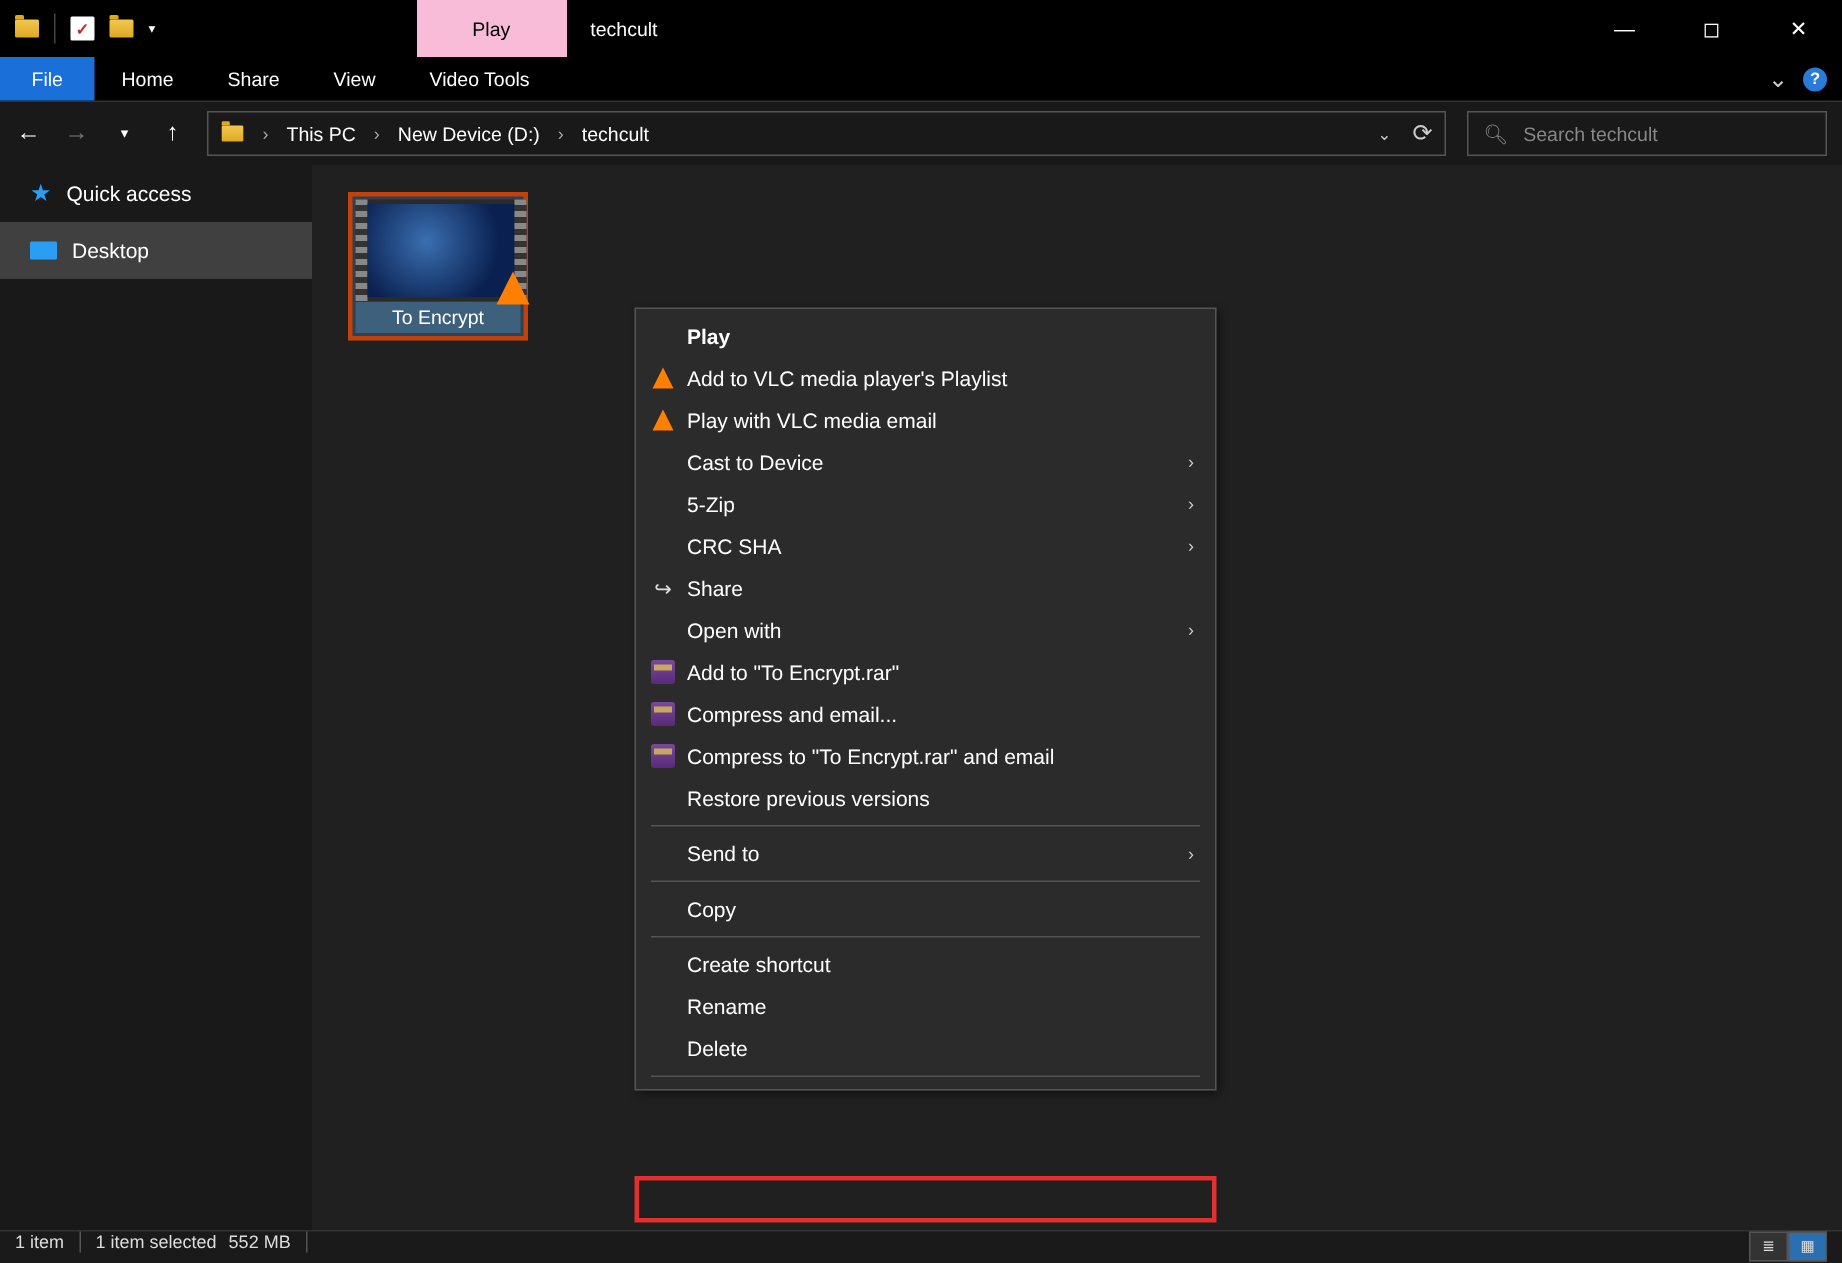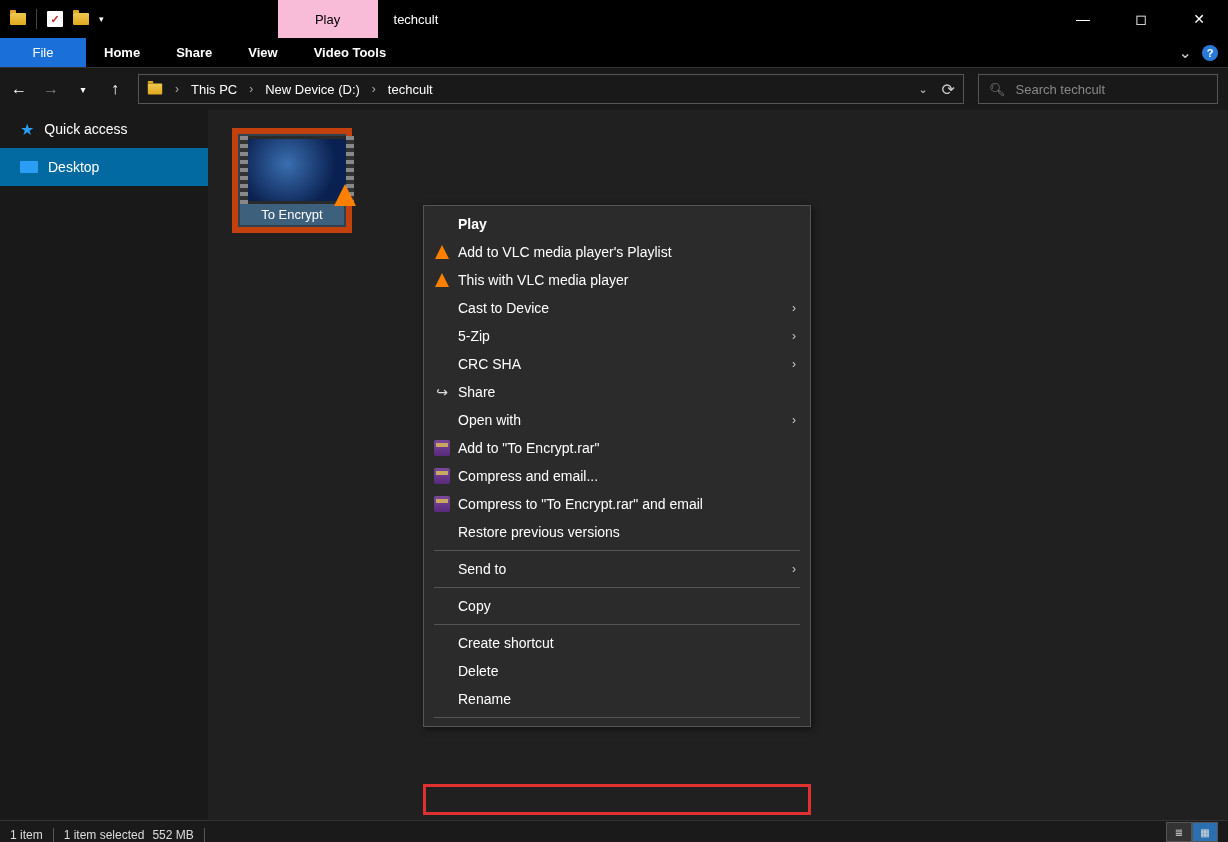--- a/index.html
+++ b/index.html
@@ -14,48 +14,48 @@
 .check-sheet { width:16px; height:16px; background:#fff; border-radius:1px; display:flex; align-items:center; justify-content:center; color:#c03030; font-size:11px; font-weight:bold; }
 .qat-sep { width:1px; height:20px; background:#444; margin:0 4px; }
 .qat-dd { color:#fff; font-size:9px; padding:0 4px; }
 .ctx-tab { margin-left: 170px; background:#f8bcd8; color:#000; height:38px; width:100px; display:flex; align-items:center; justify-content:center; font-size:13px; }
 .title-text { margin-left: 16px; font-size:13px; color:#fff; }
 .win-controls { margin-left:auto; display:flex; }
 .win-btn { width:58px; height:38px; display:flex; align-items:center; justify-content:center; font-size:14px; color:#fff; }
 
 
 .ribbon { height:30px; background:#000; display:flex; align-items:stretch; border-bottom:1px solid #333; position:relative; }
-.file-tab { background:#1a6fd8; color:#fff; width:86px; display:flex; align-items:center; justify-content:center; font-size:13px; }
-.ribbon-tab { padding:0 18px; display:flex; align-items:center; font-size:13px; color:#fff;font-weight:bold; }
+.file-tab { background:#1a6fd8; color:#fff; width:63px; display:flex; align-items:center; justify-content:center; font-size:13px; }
+.ribbon-tab { padding:0 18px; display:flex; align-items:center; font-size:13px; color:#fff; }
 .ribbon-right { margin-left:auto; display:flex; align-items:center; gap:10px; padding-right:10px; }
 .help-circle { width:16px; height:16px; border-radius:50%; background:#2a7ad8; color:#fff; font-size:11px; display:flex; align-items:center; justify-content:center; font-weight:bold; }
 
 
 .navbar { height:42px; background:#191919; display:flex; align-items:center; padding:0 10px; gap:8px; }
 .nav-arrows { display:flex; align-items:center; gap:14px; color:#fff; font-size:16px; }
 .nav-arrow-btn { width:18px; text-align:center; }
 .addr-box { flex:1; height:30px; border:1px solid #555; background:#191919; display:flex; align-items:center; padding:0 8px; gap:6px; margin:0 6px; }
 .crumb-caret { color:#aaa; font-size:12px; padding:0 6px; }
 .addr-text { font-size:13px; color:#fff; }
 .addr-end { margin-left:auto; display:flex; align-items:center; gap:14px; color:#ccc; }
 .search-box { width:240px; height:30px; border:1px solid #555; background:#191919; display:flex; align-items:center; padding:0 10px; gap:10px; color:#888; font-size:13px; }
 
 
 .body-area { display:flex; height: calc(842px - 38px - 30px - 42px - 22px); background:#191919; }
 .sidebar { width:208px; background:#191919; }
 .side-item { height:38px; display:flex; align-items:center; padding-left:20px; gap:10px; font-size:14px; }
 .side-item.qa { color:#fff; }
-.side-item.desktop { background:#0369a1; color:#fff; }
+.side-item.desktop { background:#404040; color:#fff; }
 .star-icon { color:#2a9df4; font-size:16px; }
 .monitor-icon { width:18px; height:12px; background:#2a9df4; border-radius:1px; display:inline-block; position:relative; }
 .content { flex:1; background:#202020; padding:18px 24px; position:relative; }
 
 
 .thumb-wrap { width:120px; text-align:center; }
-.thumb-sel { border:6px solid #c2410c; background:rgba(90,159,216,0.25); padding:2px; }
+.thumb-sel { border:3px solid #c2410c; background:rgba(90,159,216,0.25); padding:2px; }
 .thumb-frame { width:114px; height:68px; background:#2a2a2a; position:relative; display:flex; align-items:center; justify-content:center; }
 .thumb-img { width:98px; height:62px; background: radial-gradient(circle at 40% 40%, #3a6fb0, #0a2050 70%); position:relative; }
 .film-edge { position:absolute; top:0; bottom:0; width:8px; background: repeating-linear-gradient(#888 0 4px, #333 4px 8px); }
 .film-edge.l { left:0; } .film-edge.r { right:0; }
 .vlc-cone { position:absolute; right:-2px; bottom:-2px; width:0; height:0; border-left:11px solid transparent; border-right:11px solid transparent; border-bottom:22px solid #ff7f00; }
 .thumb-label { background:rgba(90,159,216,0.35); color:#fff; font-size:13px; padding:3px 0; }
 
 
 .ctxmenu { position:absolute; left:423px; top:205px; width:388px; background:#2b2b2b; border:1px solid #555; box-shadow:2px 2px 6px rgba(0,0,0,0.5); padding:4px 0; }
 .ctx-item { height:28px; display:flex; align-items:center; padding:0 14px 0 34px; font-size:14px; color:#fff; position:relative; }
@@ -63,21 +63,21 @@
 .ctx-icon { position:absolute; left:8px; width:20px; height:20px; display:flex; align-items:center; justify-content:center; }
 .ctx-sub { position:absolute; right:14px; color:#ccc; font-size:12px; }
 .ctx-sep { height:1px; background:#555; margin:4px 10px; }
 .vlc-mini { width:0; height:0; border-left:7px solid transparent; border-right:7px solid transparent; border-bottom:14px solid #ff7f00; }
 .rar-mini { width:16px; height:16px; background: linear-gradient(#7a4a9a,#5a2a7a); border-radius:2px; position:relative; }
 .rar-mini::after { content:""; position:absolute; top:3px; left:2px; right:2px; height:4px; background:#c8a860; }
 .share-mini { color:#ddd; font-size:14px; }
 .ctx-hl { position:absolute; left:423px; top:784px; width:388px; height:31px; border:3px solid #e03030; pointer-events:none; box-sizing:border-box; }
 
 
-.statusbar { position:absolute; bottom:0; left:0; right:0; height:22px; background:#1a1a1a; display:flex; align-items:flex-end; font-size:12px; color:#ddd; padding:0 10px; border-top:1px solid #333; }
+.statusbar { position:absolute; bottom:0; left:0; right:0; height:22px; background:#1a1a1a; display:flex; align-items:flex-start; font-size:12px; color:#ddd; padding:0 10px; border-top:1px solid #333; }
 .stat-sep { width:1px; height:14px; background:#555; margin:0 10px; }
 .view-icons { margin-left:auto; display:flex; gap:0; }
 .view-btn { width:26px; height:20px; background:#333; border:1px solid #555; display:flex; align-items:center; justify-content:center; }
 .view-btn.active { background:#2a6fb0; }
 </style>
 </head>
 <body>
 
 <div class="titlebar">
   <div class="qat">
@@ -174,21 +174,21 @@
   <div class="ctx-item">
       <div class="ctx-icon">
         <div class="vlc-mini"></div>
       </div>
       <span>Add to VLC media player's Playlist</span>
     </div>
   <div class="ctx-item">
       <div class="ctx-icon">
         <div class="vlc-mini"></div>
       </div>
-      <span>This with VLC media player</span>
+      <span>Play with VLC media email</span>
     </div>
   <div class="ctx-item">
       <span>Cast to Device</span>
       <span class="ctx-sub">›</span>
     </div>
   <div class="ctx-item">
       <span>5-Zip</span>
       <span class="ctx-sub">›</span>
     </div>
   <div class="ctx-item">
@@ -231,24 +231,24 @@
     </div>
   <div class="ctx-sep"></div>
   <div class="ctx-item">
       <span>Copy</span>
     </div>
   <div class="ctx-sep"></div>
   <div class="ctx-item">
       <span>Create shortcut</span>
     </div>
   <div class="ctx-item">
+      <span>Rename</span>
+    </div>
+  <div class="ctx-item">
       <span>Delete</span>
-    </div>
-  <div class="ctx-item">
-      <span>Rename</span>
     </div>
   <div class="ctx-sep"></div>
 </div>
 <div class="ctx-hl"></div>
 
 <div class="statusbar">
   <span>1 item</span>
   <div class="stat-sep"></div>
   <span>1 item selected</span>
   <span style="margin-left:8px">552 MB</span>

